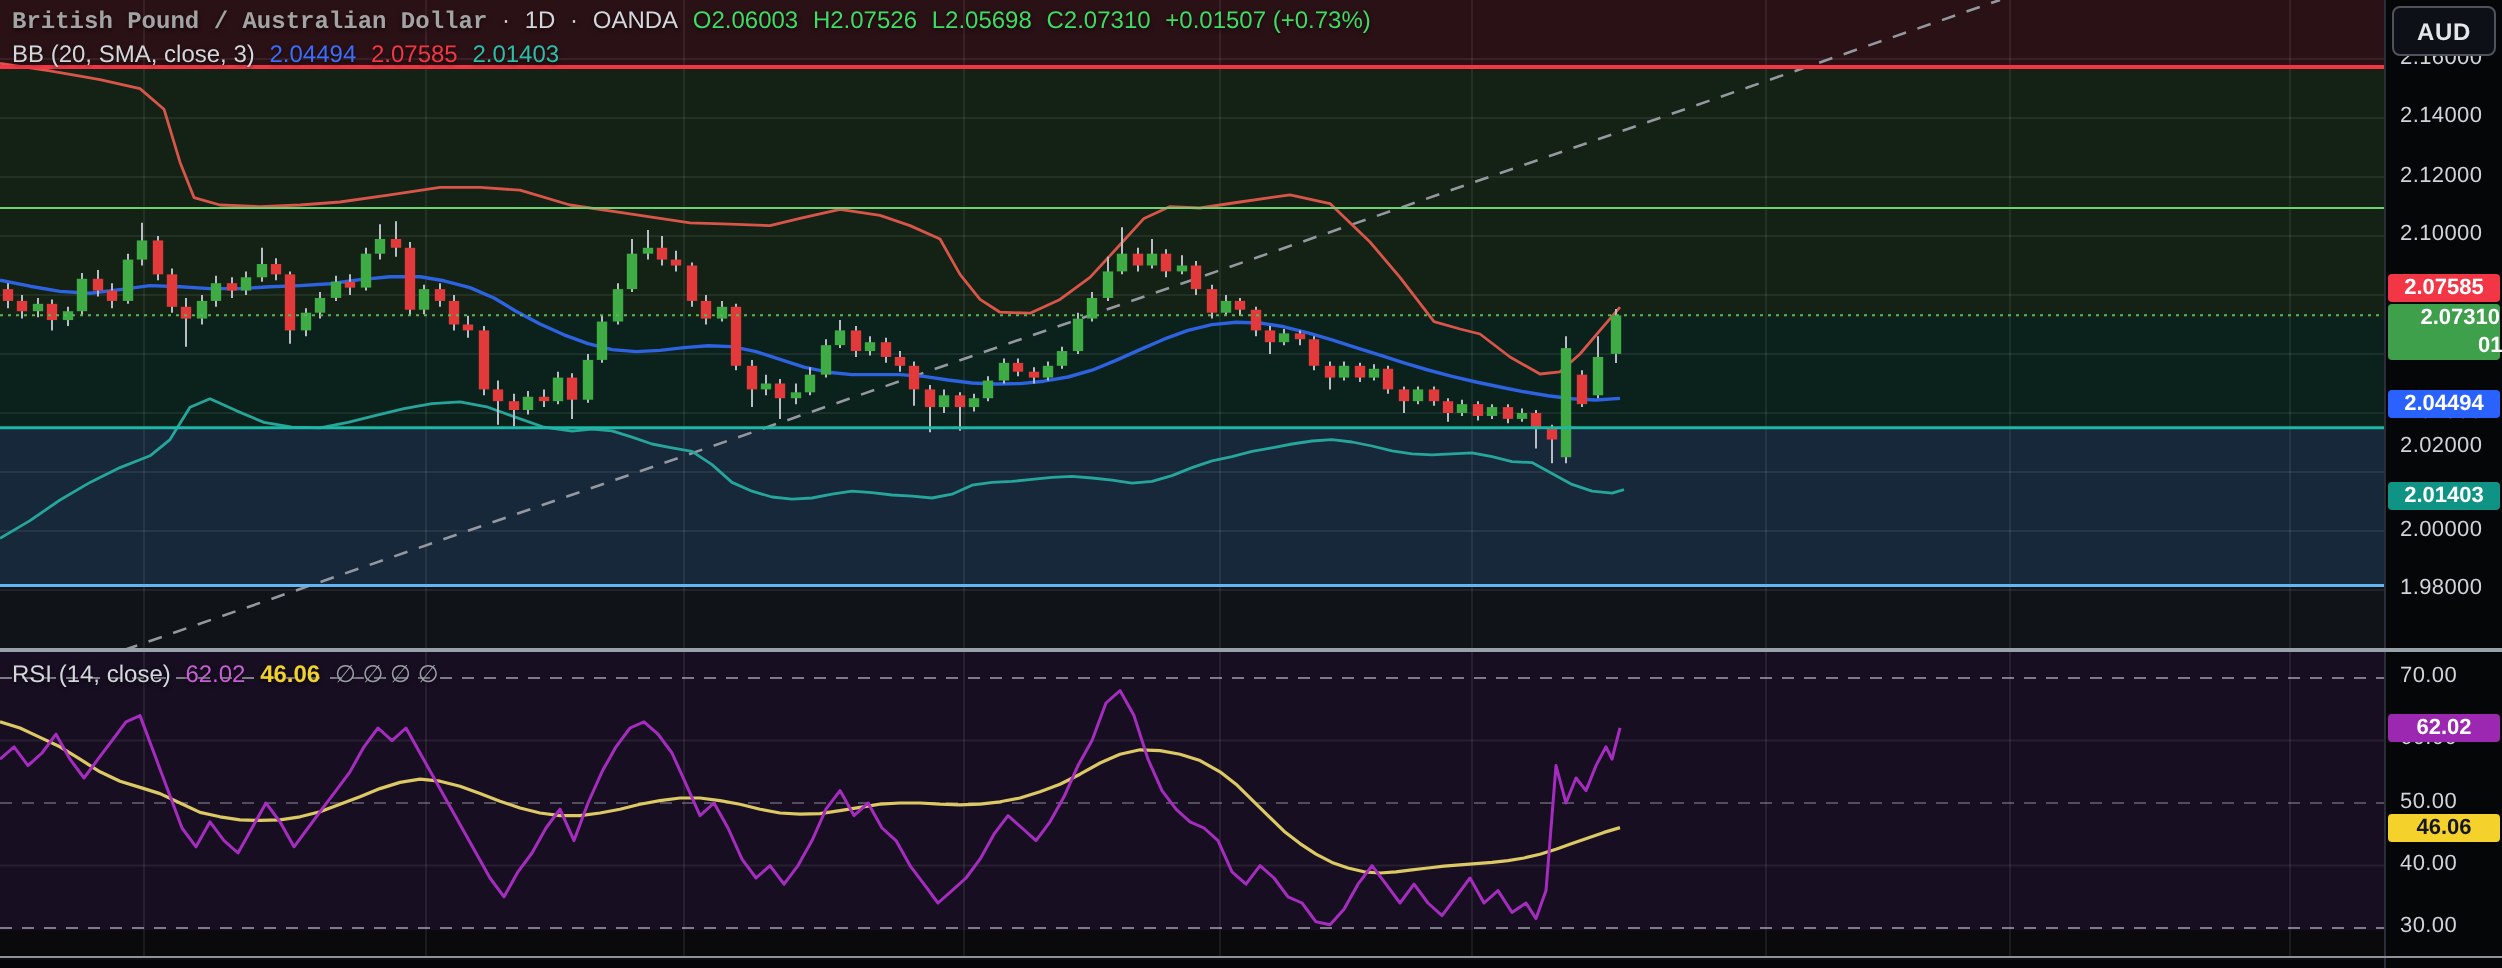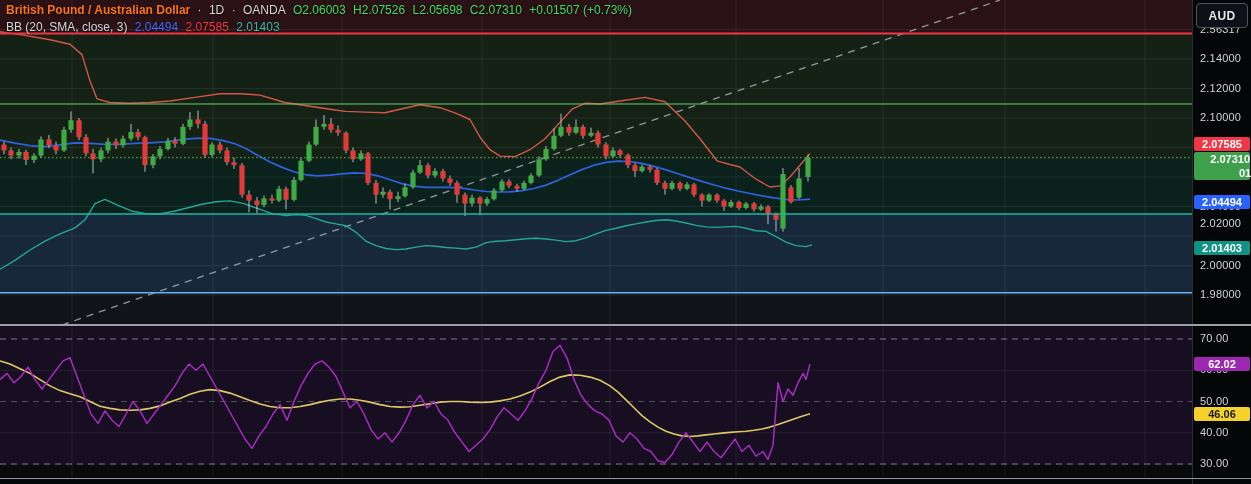--- a/index.html
+++ b/index.html
@@ -3,21 +3,21 @@
 <meta charset="utf-8">
 <style>
   html,body{margin:0;padding:0;background:#000;}
   .root{position:relative;width:1251px;height:484px;background:#0b0d10;overflow:hidden;
         font-family:"Liberation Sans",sans-serif;-webkit-font-smoothing:antialiased;}
   .pane{position:absolute;left:0;}
   .pane svg{display:block;}
   .legend{position:absolute;left:6px;font-size:12px;color:#e6e8ea;white-space:nowrap;
           text-shadow:0 1px 2px rgba(0,0,0,.6);z-index:5;}
   .legend span{margin-right:4px;}
-  .lg-title{font-weight:700;color:#f97316;}
+  .lg-title{font-weight:700;color:#a3a3a3;font-family:Liberation Mono, monospace;}
   .lg-dim{color:#d3d6db;}
   .lg-green{color:#3ddc63;}
   .lg-blue{color:#3d6dff;}
   .lg-red{color:#f23645;}
   .lg-teal{color:#2bbfab;}
   .lg-purple{color:#c75fd6;}
   .lg-yellow{color:#f0d22c;font-weight:700;}
   .lg-null{color:#9a9da6;}
   .sep{position:absolute;left:0;width:1251px;background:#9aa0a8;z-index:8;}
   .axis{position:absolute;top:0;left:1192px;width:59px;height:484px;background:#050608;
@@ -339,28 +339,34 @@
           <line x1="1145" y1="0" x2="1145" y2="152"></line>
         </g>
         <line x1="0" y1="13" x2="1192" y2="13" stroke="#c3c6cd" stroke-opacity="0.6" stroke-width="1" stroke-dasharray="6 5"></line>
         <line x1="0" y1="75.5" x2="1192" y2="75.5" stroke="#c3c6cd" stroke-opacity="0.35" stroke-width="1" stroke-dasharray="6 5"></line>
         <line x1="0" y1="138" x2="1192" y2="138" stroke="#c3c6cd" stroke-opacity="0.6" stroke-width="1" stroke-dasharray="6 5"></line>
         <polyline points="0,34.9 10,38.0 20,42.7 30,47.4 40,53.6 50,59.9 60,64.6 70,67.7 80,70.8 90,75.5 100,80.2 110,82.4 120,83.9 130,84.2 140,83.9 150,82.4 160,79.9 170,76.1 180,72.4 190,68.3 200,65.2 210,63.6 220,64.6 230,67.1 240,70.8 250,74.6 260,78.0 270,80.5 280,81.8 290,81.8 300,80.5 310,78.6 320,76.1 330,74.3 340,73.0 350,73.0 360,74.3 370,76.1 380,78.6 390,80.5 400,81.1 410,80.8 420,79.3 430,77.7 440,76.1 450,75.5 460,75.5 470,76.1 480,76.4 490,76.1 500,74.9 510,73.0 520,69.9 530,66.1 540,61.1 550,55.5 560,51.1 570,48.9 580,49.3 590,51.1 600,54.3 610,59.9 618,66.1 626,73.9 634,81.8 642,89.6 650,95.8 658,101.1 666,105.2 674,108.0 682,109.9 690,110.5 698,109.9 706,108.9 714,108.0 722,107.1 730,106.4 738,105.8 746,105.2 754,104.3 762,103.0 770,101.1 778,98.6 786,95.8 794,93.0 802,90.2 810,87.8" fill="none" stroke="#dcc964" stroke-width="1.6" stroke-linejoin="round"></polyline>
         <polyline points="0,53.6 7,47.4 14,56.8 21,50.5 28,41.1 35,53.6 42,63.0 49,53.6 56,44.3 63,34.9 70,31.8 77,50.5 84,69.3 91,88.0 98,97.4 105,84.9 112,94.3 119,100.5 126,88.0 133,75.5 140,84.9 147,97.4 154,88.0 161,78.6 168,69.3 175,59.9 182,47.4 189,38.0 196,44.3 203,38.0 210,50.5 217,63.0 224,75.5 231,88.0 238,100.5 245,113.0 252,122.4 259,109.9 266,100.5 273,88.0 280,78.6 287,94.3 294,75.5 301,59.9 308,47.4 315,38.0 322,34.9 329,41.1 336,50.5 343,66.1 350,81.8 357,75.5 364,88.0 371,103.6 378,113.0 385,106.8 392,116.1 399,106.8 406,94.3 413,78.6 420,69.3 427,81.8 434,75.5 441,88.0 448,94.3 455,106.8 462,116.1 469,125.5 476,119.3 483,113.0 490,103.6 497,91.1 504,81.8 511,88.0 518,94.3 525,84.9 532,72.4 539,56.8 546,44.3 553,25.5 560,19.3 567,31.8 574,53.6 581,69.3 588,78.6 595,84.9 602,88.0 609,94.3 616,109.9 623,116.1 630,106.8 637,113.0 644,122.4 651,125.5 658,134.9 665,136.4 672,128.6 679,116.1 686,106.8 693,116.1 700,125.5 707,116.1 714,125.5 721,131.8 728,122.4 735,113.0 742,125.5 749,119.3 756,130.2 763,125.5 768,133.3 773,119.3 778,56.8 783,75.5 788,63.0 793,69.3 798,56.8 803,47.4 806,53.6 810,37.9" fill="none" stroke="#a62cc0" stroke-width="1.5" stroke-linejoin="round"></polyline>
       </svg>
   </div>
 
+  <div class="legend" style="top:330px;">
+    <span class="lg-dim">RSI (14, close)</span>
+    <span class="lg-purple">62.02</span>
+    <span class="lg-yellow">46.06</span>
+    <span class="lg-null">∅  ∅  ∅  ∅</span>
+  </div>
 
   <div class="sep" style="top:478px;height:1px;background:#8d929b;"></div>
   <div class="bottom-strip"></div>
 
   <div class="axis">
     <div class="aud-btn">AUD</div>
     <div id="price-ticks">
-        <div class="tick" style="top: 22.5px;">2.56317</div>
+        <div class="tick" style="top: 22.5px;">2.16000</div>
         <div class="tick" style="top: 52px;">2.14000</div>
         <div class="tick" style="top: 81.5px;">2.12000</div>
         <div class="tick" style="top: 111px;">2.10000</div>
         <div class="tick" style="top: 140.5px;">2.08000</div>
         <div class="tick" style="top: 170px;">2.06000</div>
         <div class="tick" style="top: 199.5px;">2.04000</div>
         <div class="tick" style="top: 217px;">2.02000</div>
         <div class="tick" style="top: 258.5px;">2.00000</div>
         <div class="tick" style="top: 288px;">1.98000</div>
       </div>

